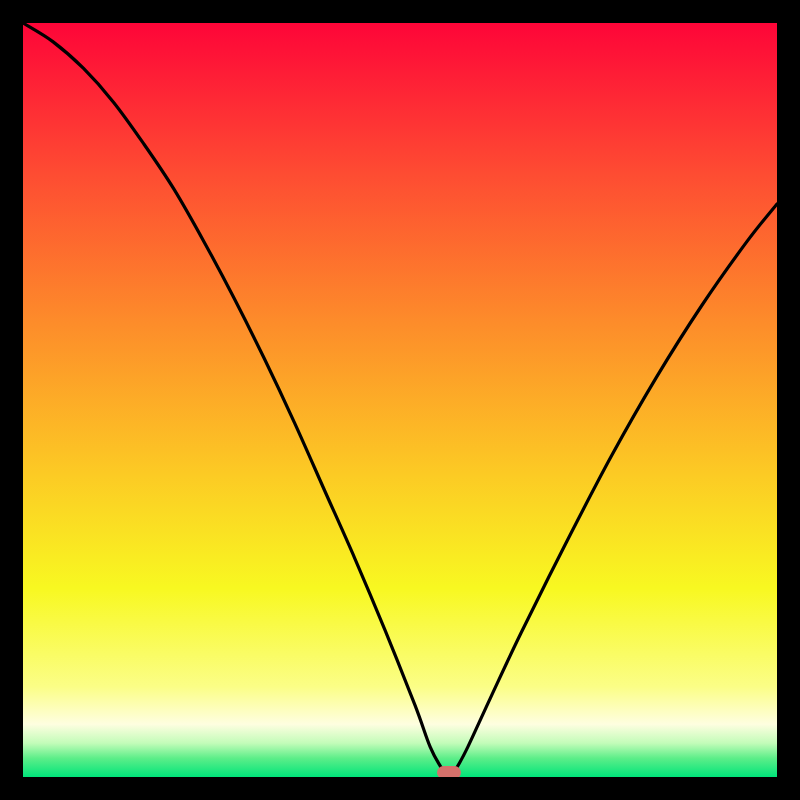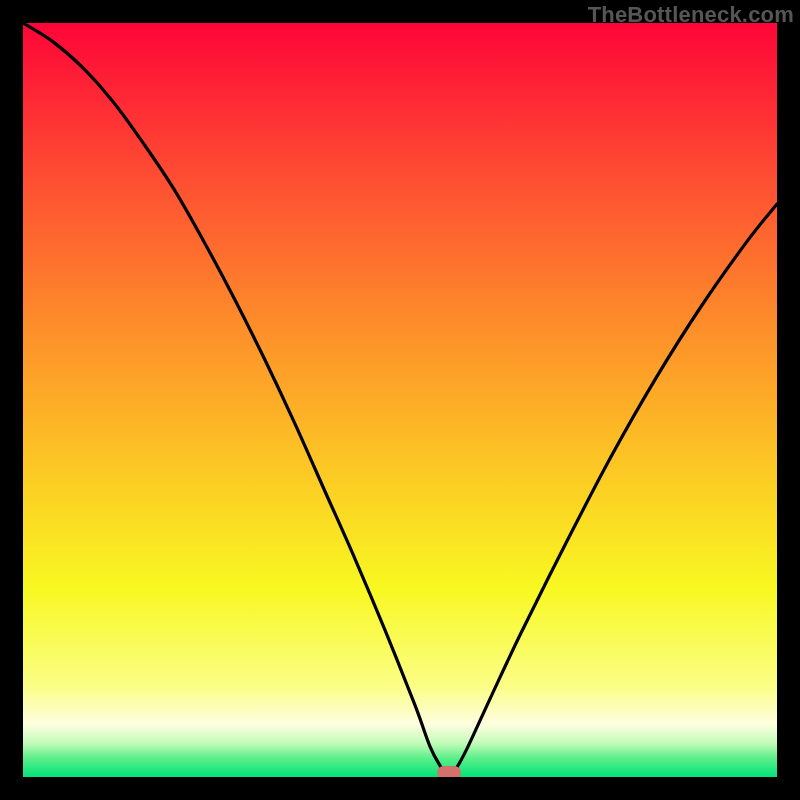--- a/index.html
+++ b/index.html
@@ -76,14 +76,13 @@
             <stop offset="100%" stop-color="#00e47a"></stop>
           </linearGradient>
       </defs>
       <rect x="0" y="0" width="754" height="754" fill="url(#bg)"></rect>
     </svg>
     <svg class="curve" viewBox="0 0 754 754" preserveAspectRatio="none">
       <path id="curve-path" d="M 0.00 0.00 C 5.03 3.14, 20.11 11.31, 30.16 18.85 C 40.21 26.39, 50.27 35.19, 60.32 45.24 C 70.37 55.29, 80.43 66.60, 90.48 79.17 C 100.53 91.74, 110.59 106.19, 120.64 120.64 C 130.69 135.09, 140.75 149.54, 150.80 165.88 C 160.85 182.22, 170.91 200.44, 180.96 218.66 C 191.01 236.88, 201.07 255.73, 211.12 275.21 C 221.17 294.69, 231.23 314.79, 241.28 335.53 C 251.33 356.26, 261.39 377.63, 271.44 399.62 C 281.49 421.61, 291.55 444.86, 301.60 467.48 C 311.65 490.10, 321.71 512.09, 331.76 535.34 C 341.81 558.59, 351.87 582.47, 361.92 606.97 C 371.97 631.48, 384.54 662.89, 392.08 682.37 C 399.62 701.85, 402.76 713.41, 407.16 723.84 C 411.56 734.27, 415.33 739.93, 418.47 744.95 C 421.61 749.98, 423.50 754.00, 426.01 754.00 C 428.52 754.00, 430.41 749.98, 433.55 744.95 C 436.69 739.93, 439.20 735.53, 444.86 723.84 C 450.51 712.15, 458.68 693.68, 467.48 674.83 C 476.28 655.98, 485.07 636.50, 497.64 610.74 C 510.21 584.98, 527.80 549.79, 542.88 520.26 C 557.96 490.73, 573.04 461.20, 588.12 433.55 C 603.20 405.90, 618.28 379.51, 633.36 354.38 C 648.44 329.25, 663.52 305.37, 678.60 282.75 C 693.68 260.13, 711.27 235.63, 723.84 218.66 C 736.41 201.70, 748.97 187.24, 754.00 180.96" fill="none" stroke="#000000" stroke-width="3.2" stroke-linecap="round" stroke-linejoin="round"></path>
     </svg>
     <div class="marker" id="marker" style="left: 413.946px; top: 743px; width: 24.128px; height: 13px; background: rgb(213, 113, 107);"></div>
   </div>
-  <div class="watermark">TheBottleneck.com</div>
 </div>
 
 </body></html>

